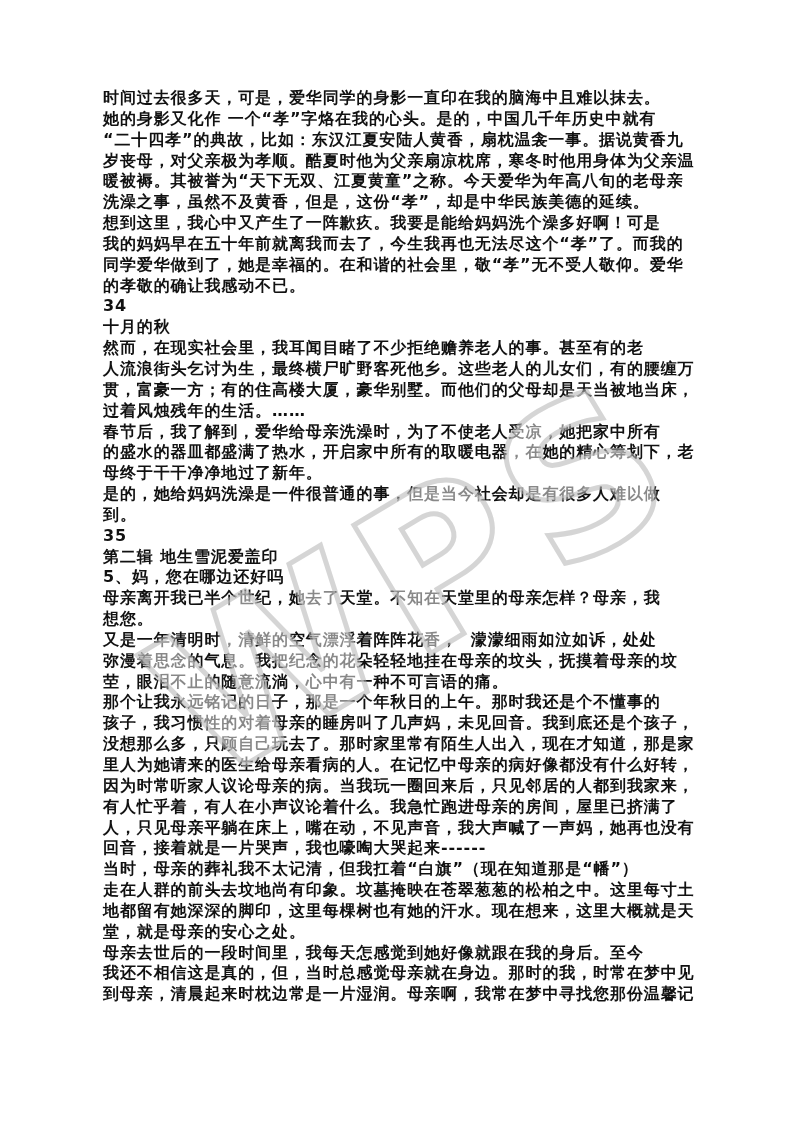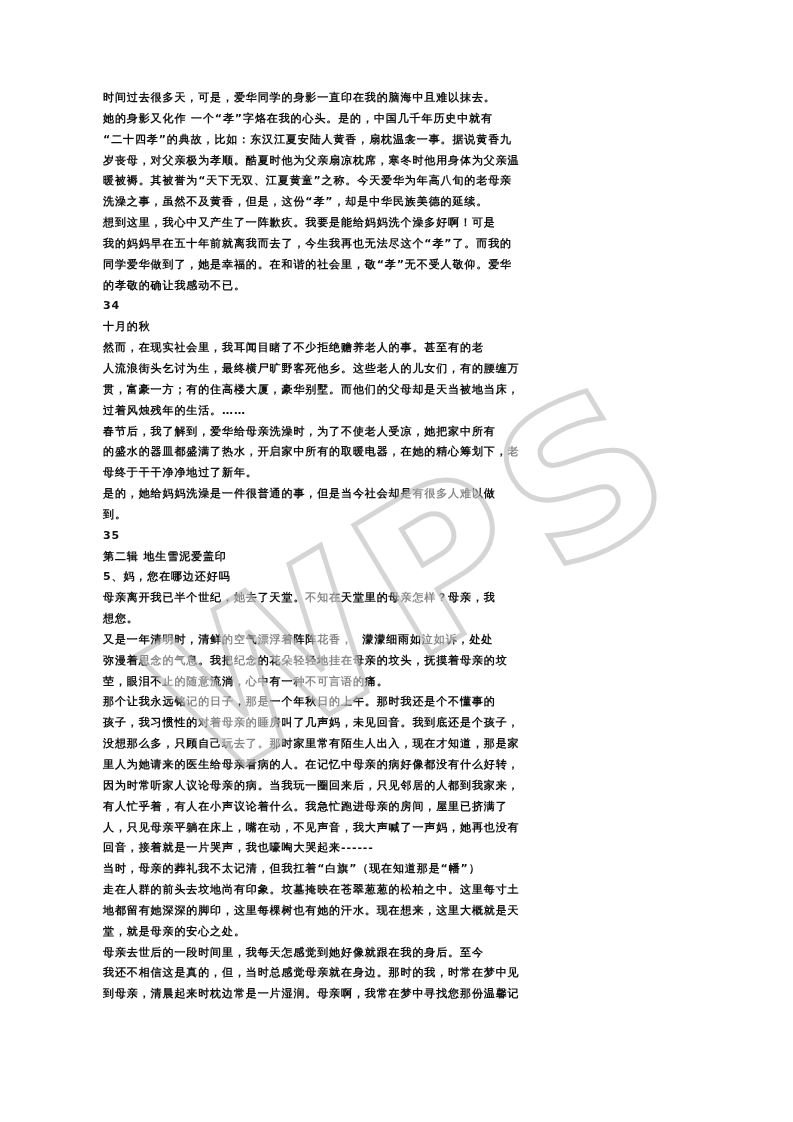--- a/index.html
+++ b/index.html
@@ -13,21 +13,21 @@
     height: 1122px;
     background: #ffffff;
     overflow: hidden;
     font-family: "DejaVu Sans", sans-serif;
   }
   .doc-text {
     position: absolute;
     left: 103px;
     top: 88px;
     width: 596px;
-    font-size: 11px;
+    font-size: 16px;
     line-height: 20.85px;
     letter-spacing: 0.9px;
     color: #111111;
     font-weight: 600;
     white-space: pre-wrap;
     z-index: 1;
   }
   .line {
     min-height: 20.85px;
   }

